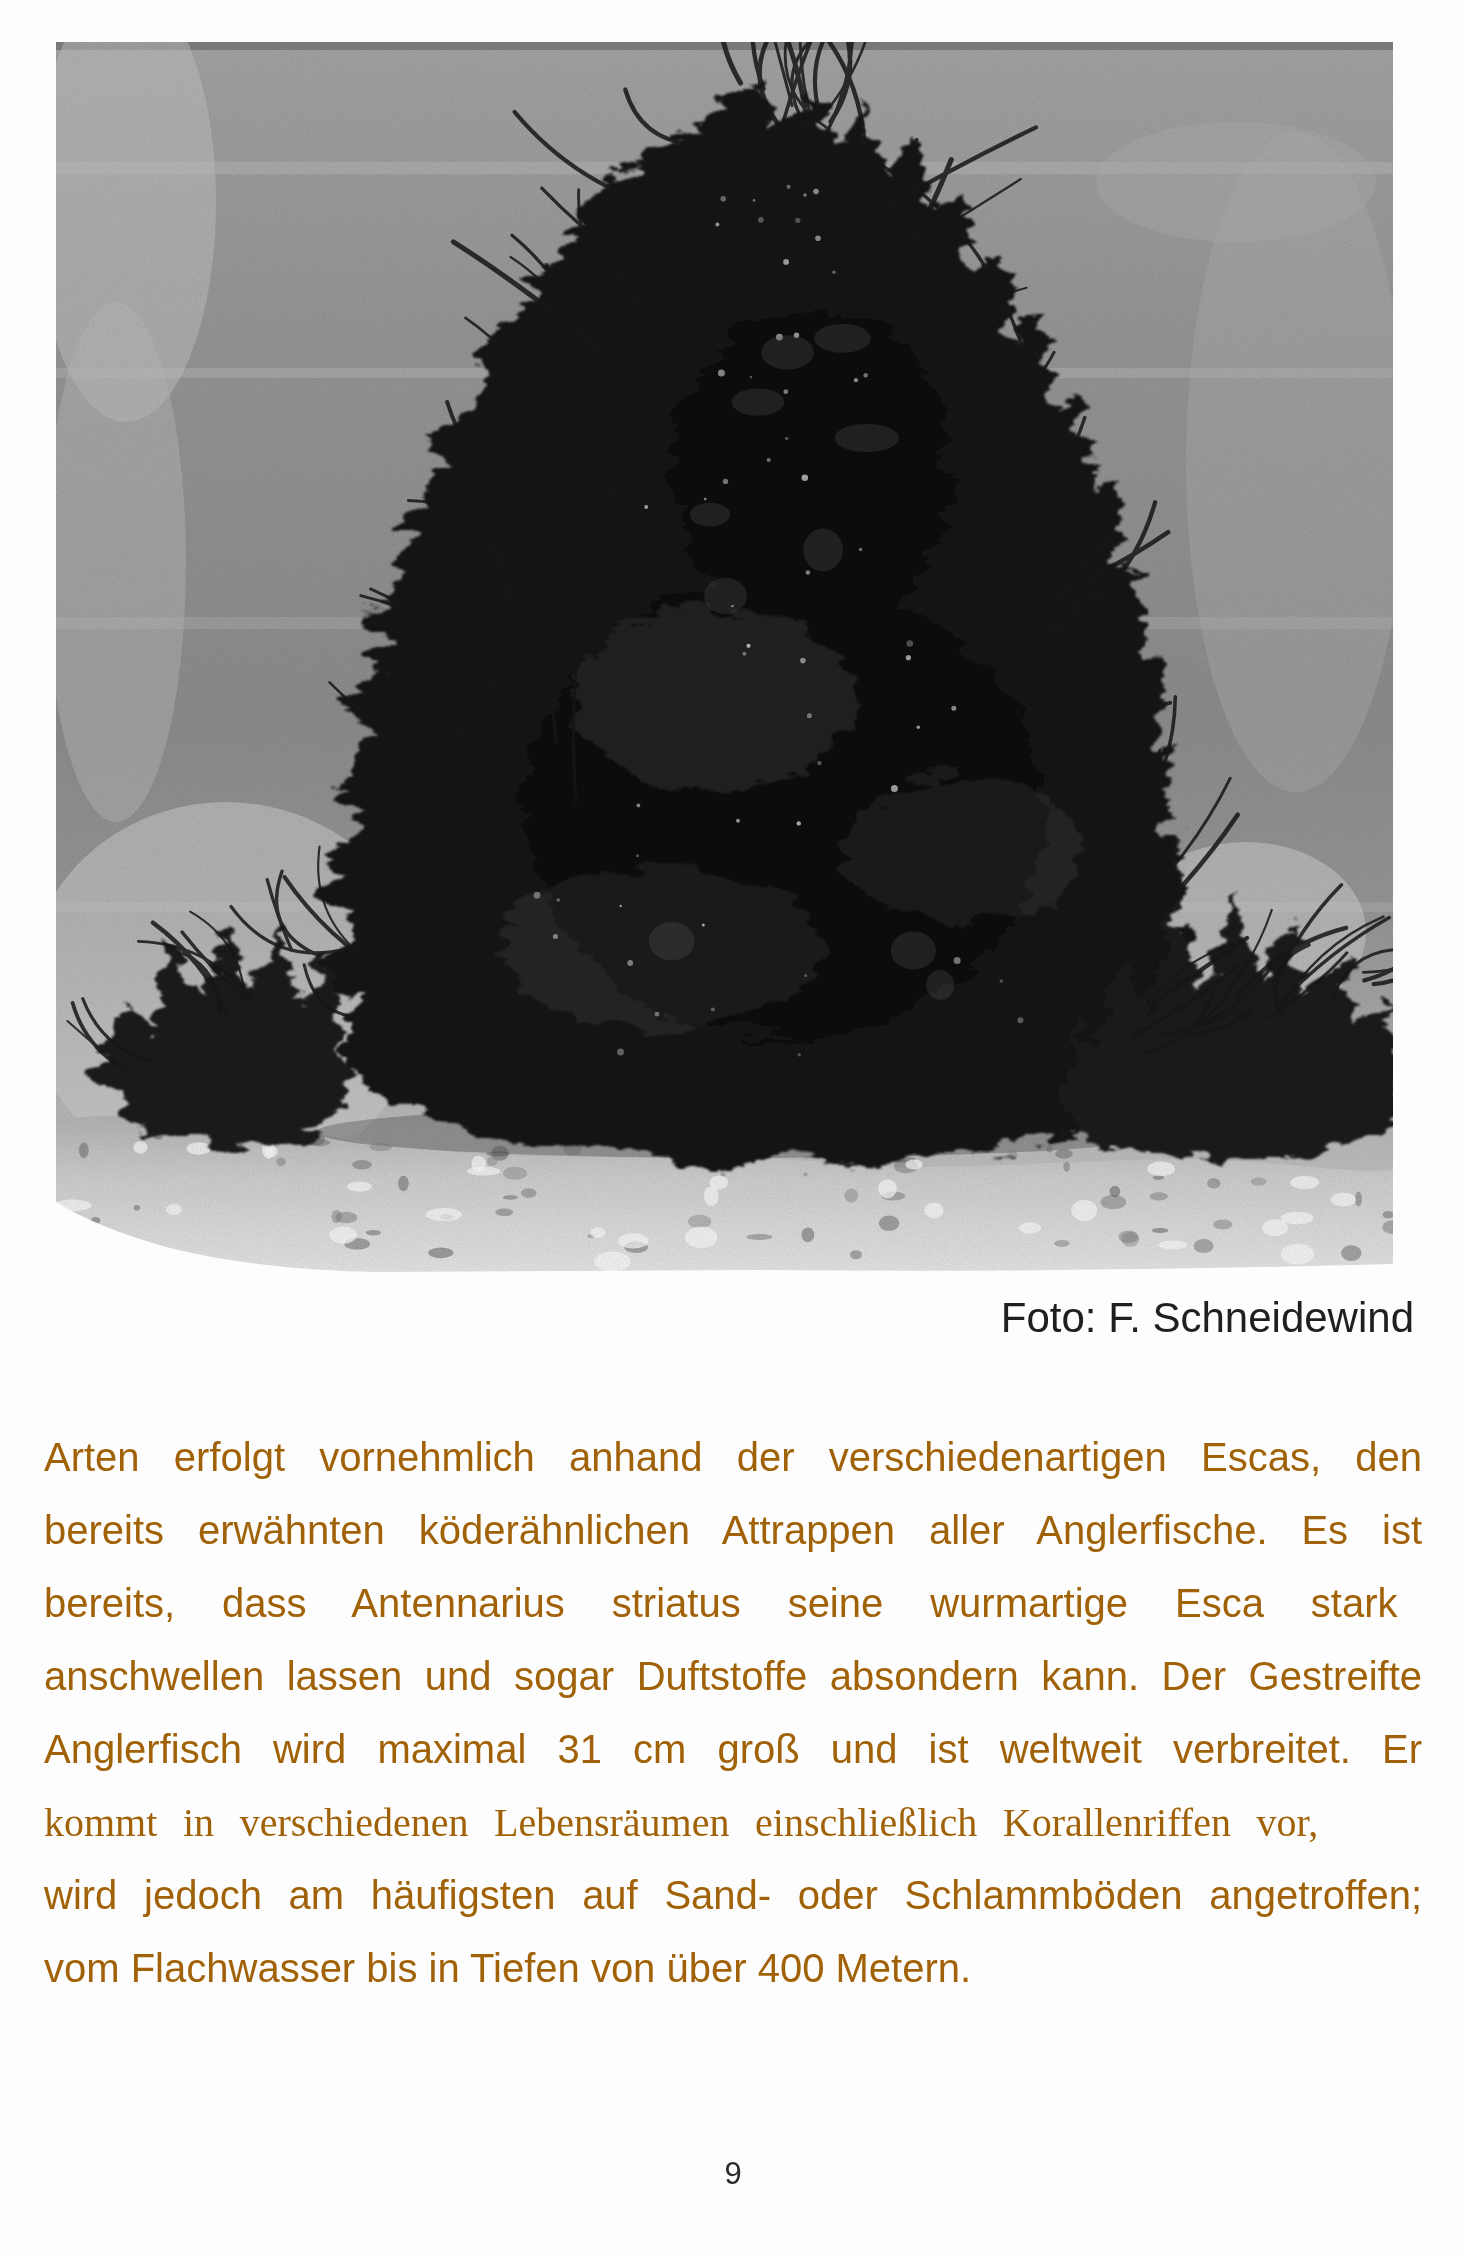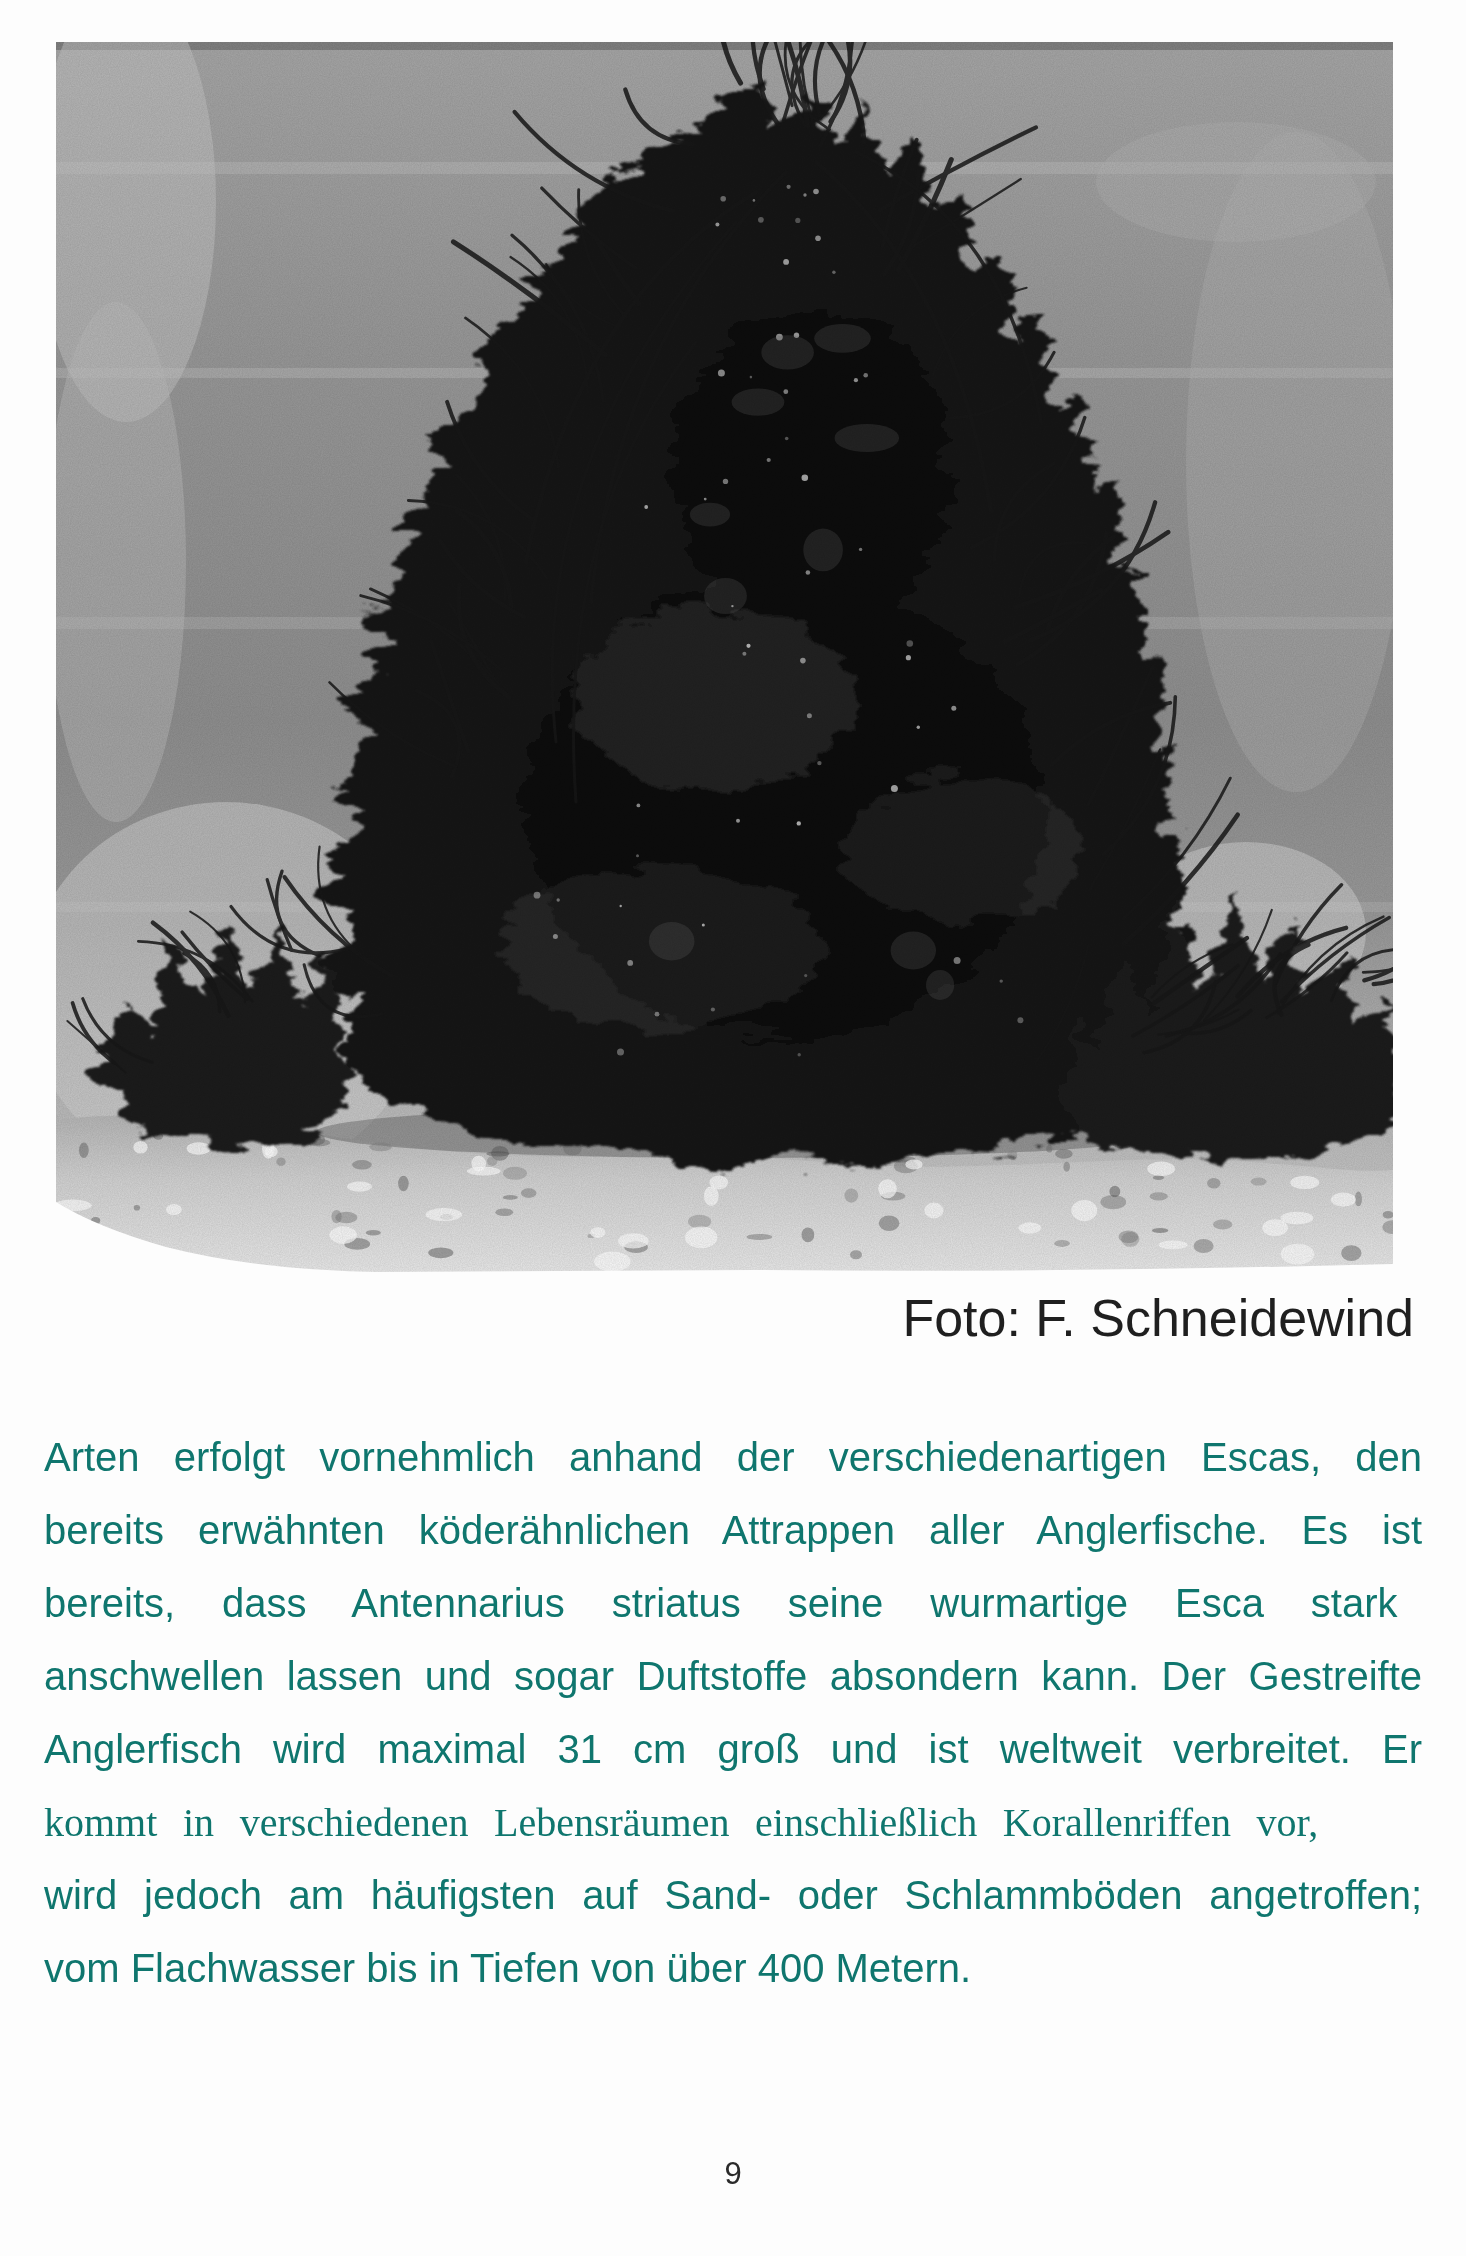--- a/index.html
+++ b/index.html
@@ -8,25 +8,25 @@
     background:#fdfdfd;color:#1c1c1c;
     font-family:"Liberation Sans","DejaVu Sans",sans-serif;
     overflow:hidden;
   }
   .photo{
     position:absolute;left:56px;top:42px;width:1337px;height:1233px;margin:0;
   }
   .photo svg{display:block;width:100%;height:100%;}
   .caption{
     position:absolute;top:1296px;right:52px;
-    font-size:52px;line-height:44px;color:#1f1f1f;
+    font-size:42px;line-height:44px;color:#1f1f1f;
   }
   .paragraph{
     position:absolute;left:44px;top:1421px;width:1378px;
-    font-size:40px;color:#0f766e;
+    font-size:40px;color:#a16207;
   }
   .line{
     display:block;height:73px;line-height:73px;white-space:nowrap;overflow:visible;
   }
   .line .italic{}
   .page-number{
     position:absolute;top:2158px;left:0;width:100%;text-align:center;
     font-size:31px;line-height:31px;color:#2a2a2a;
   }
 </style>

